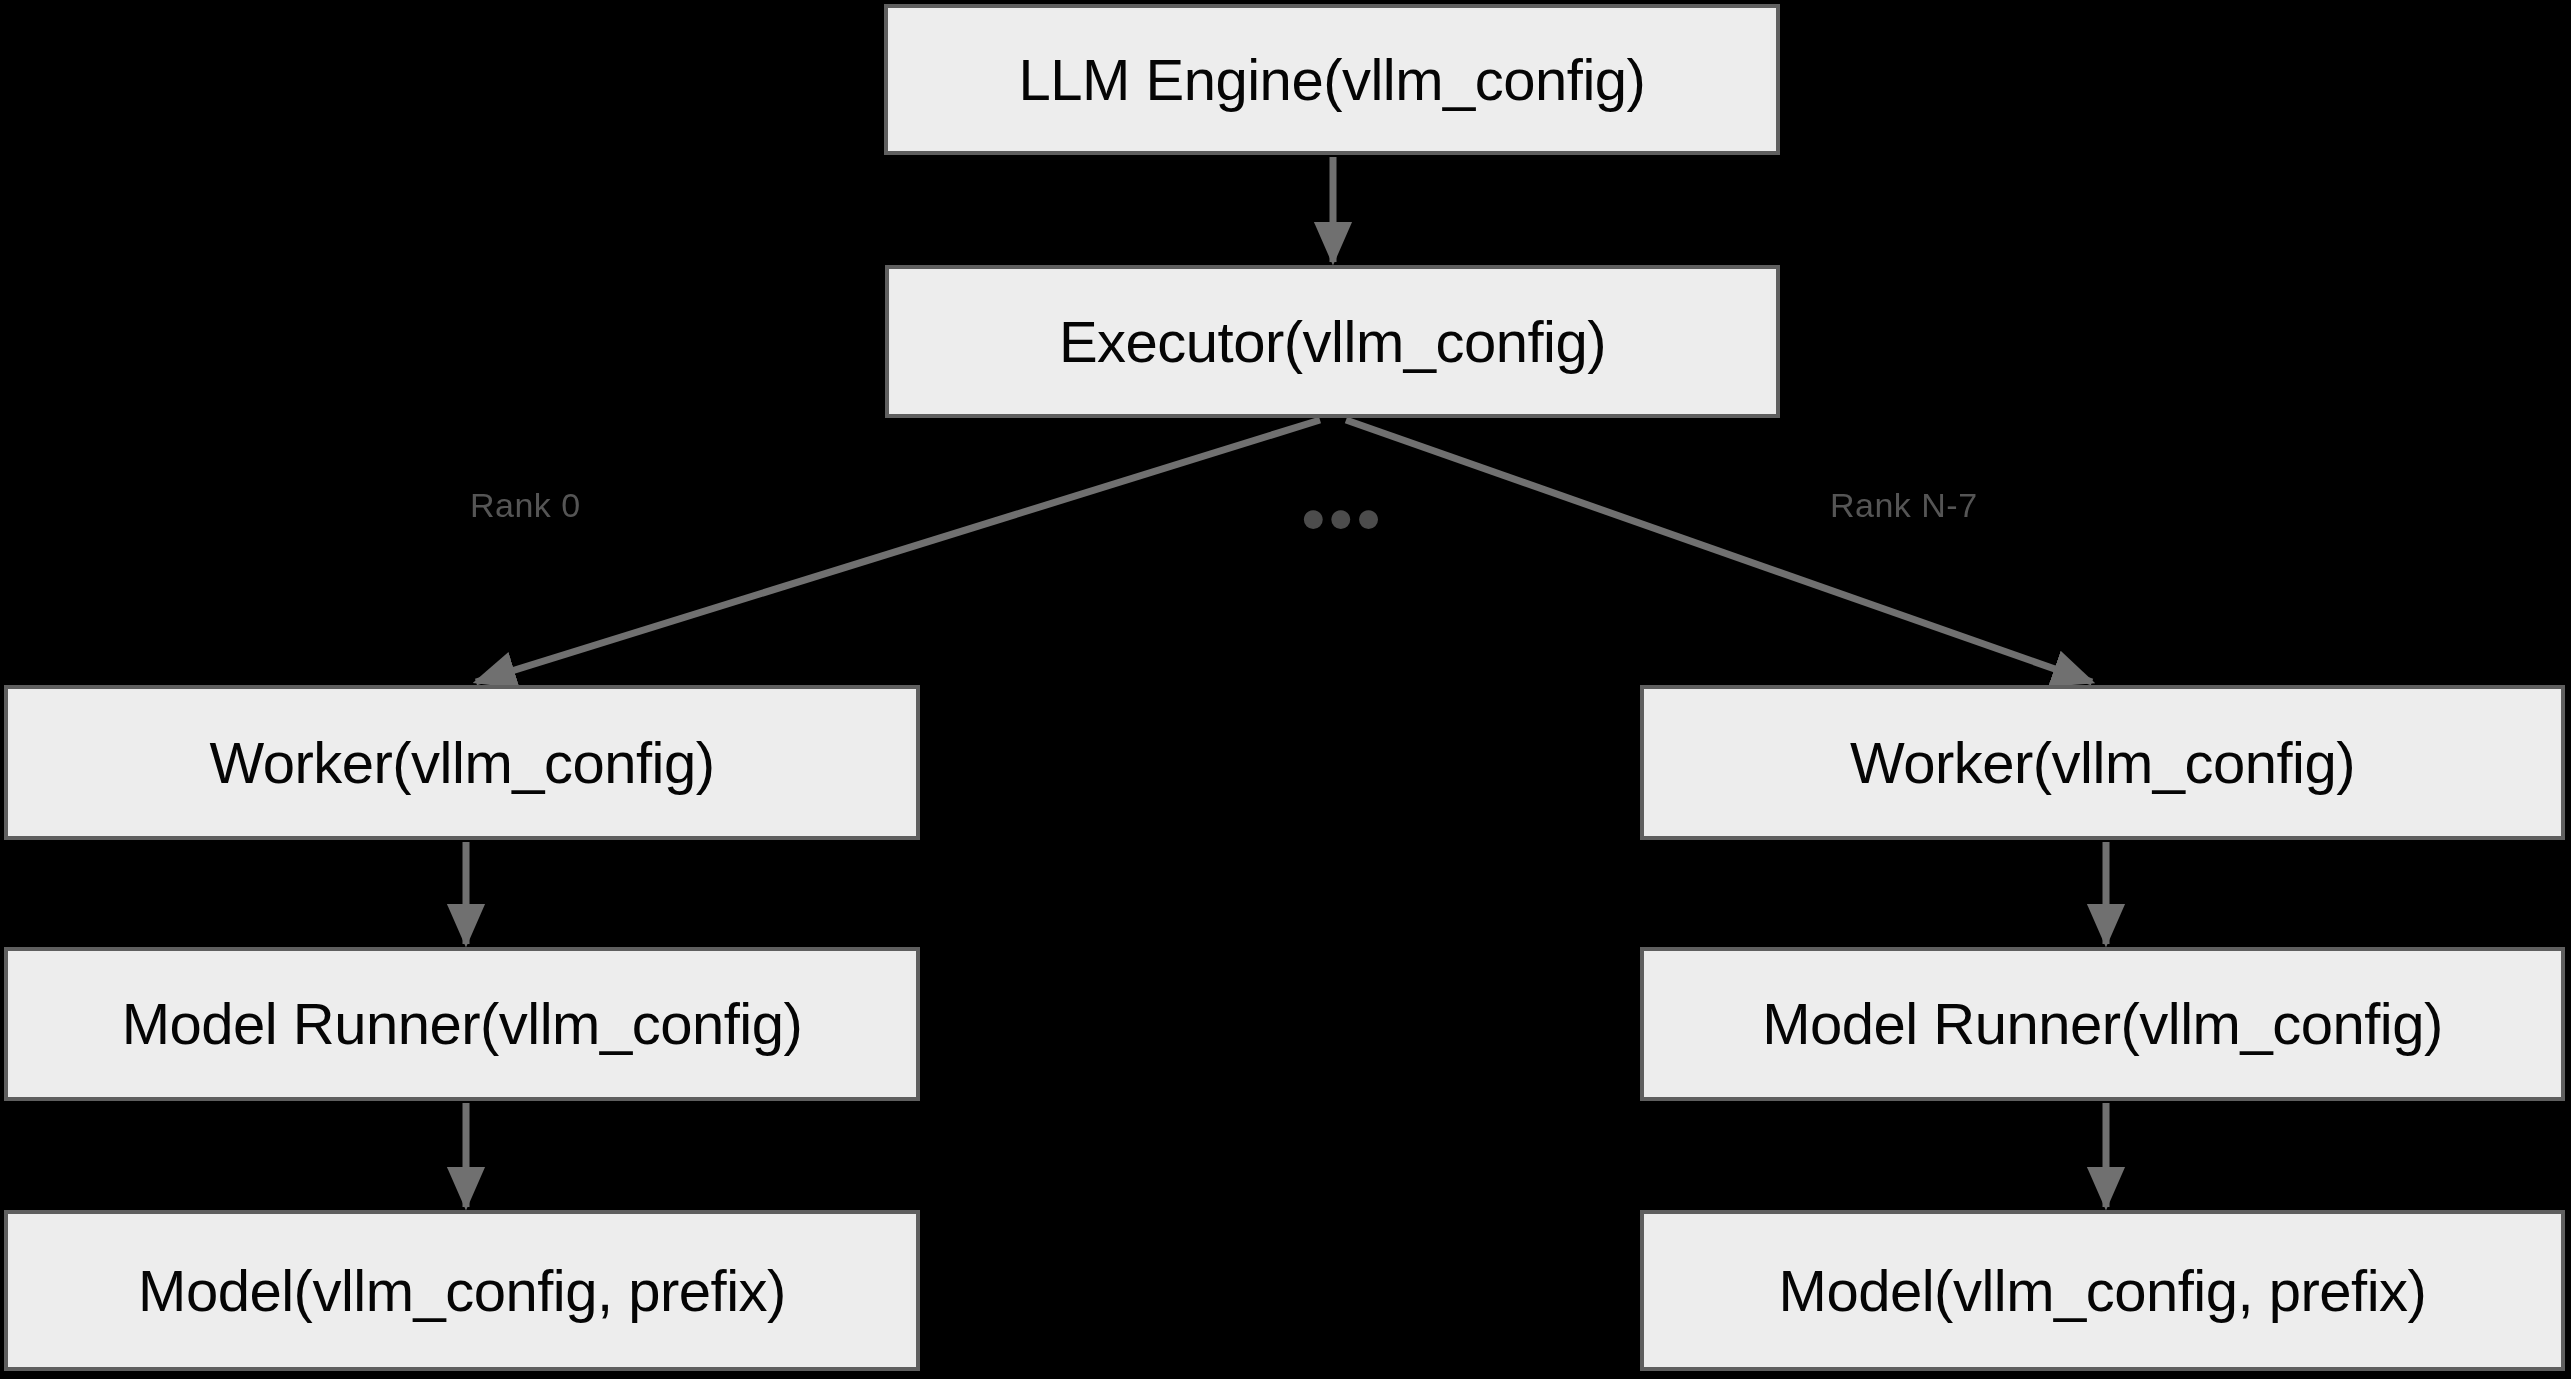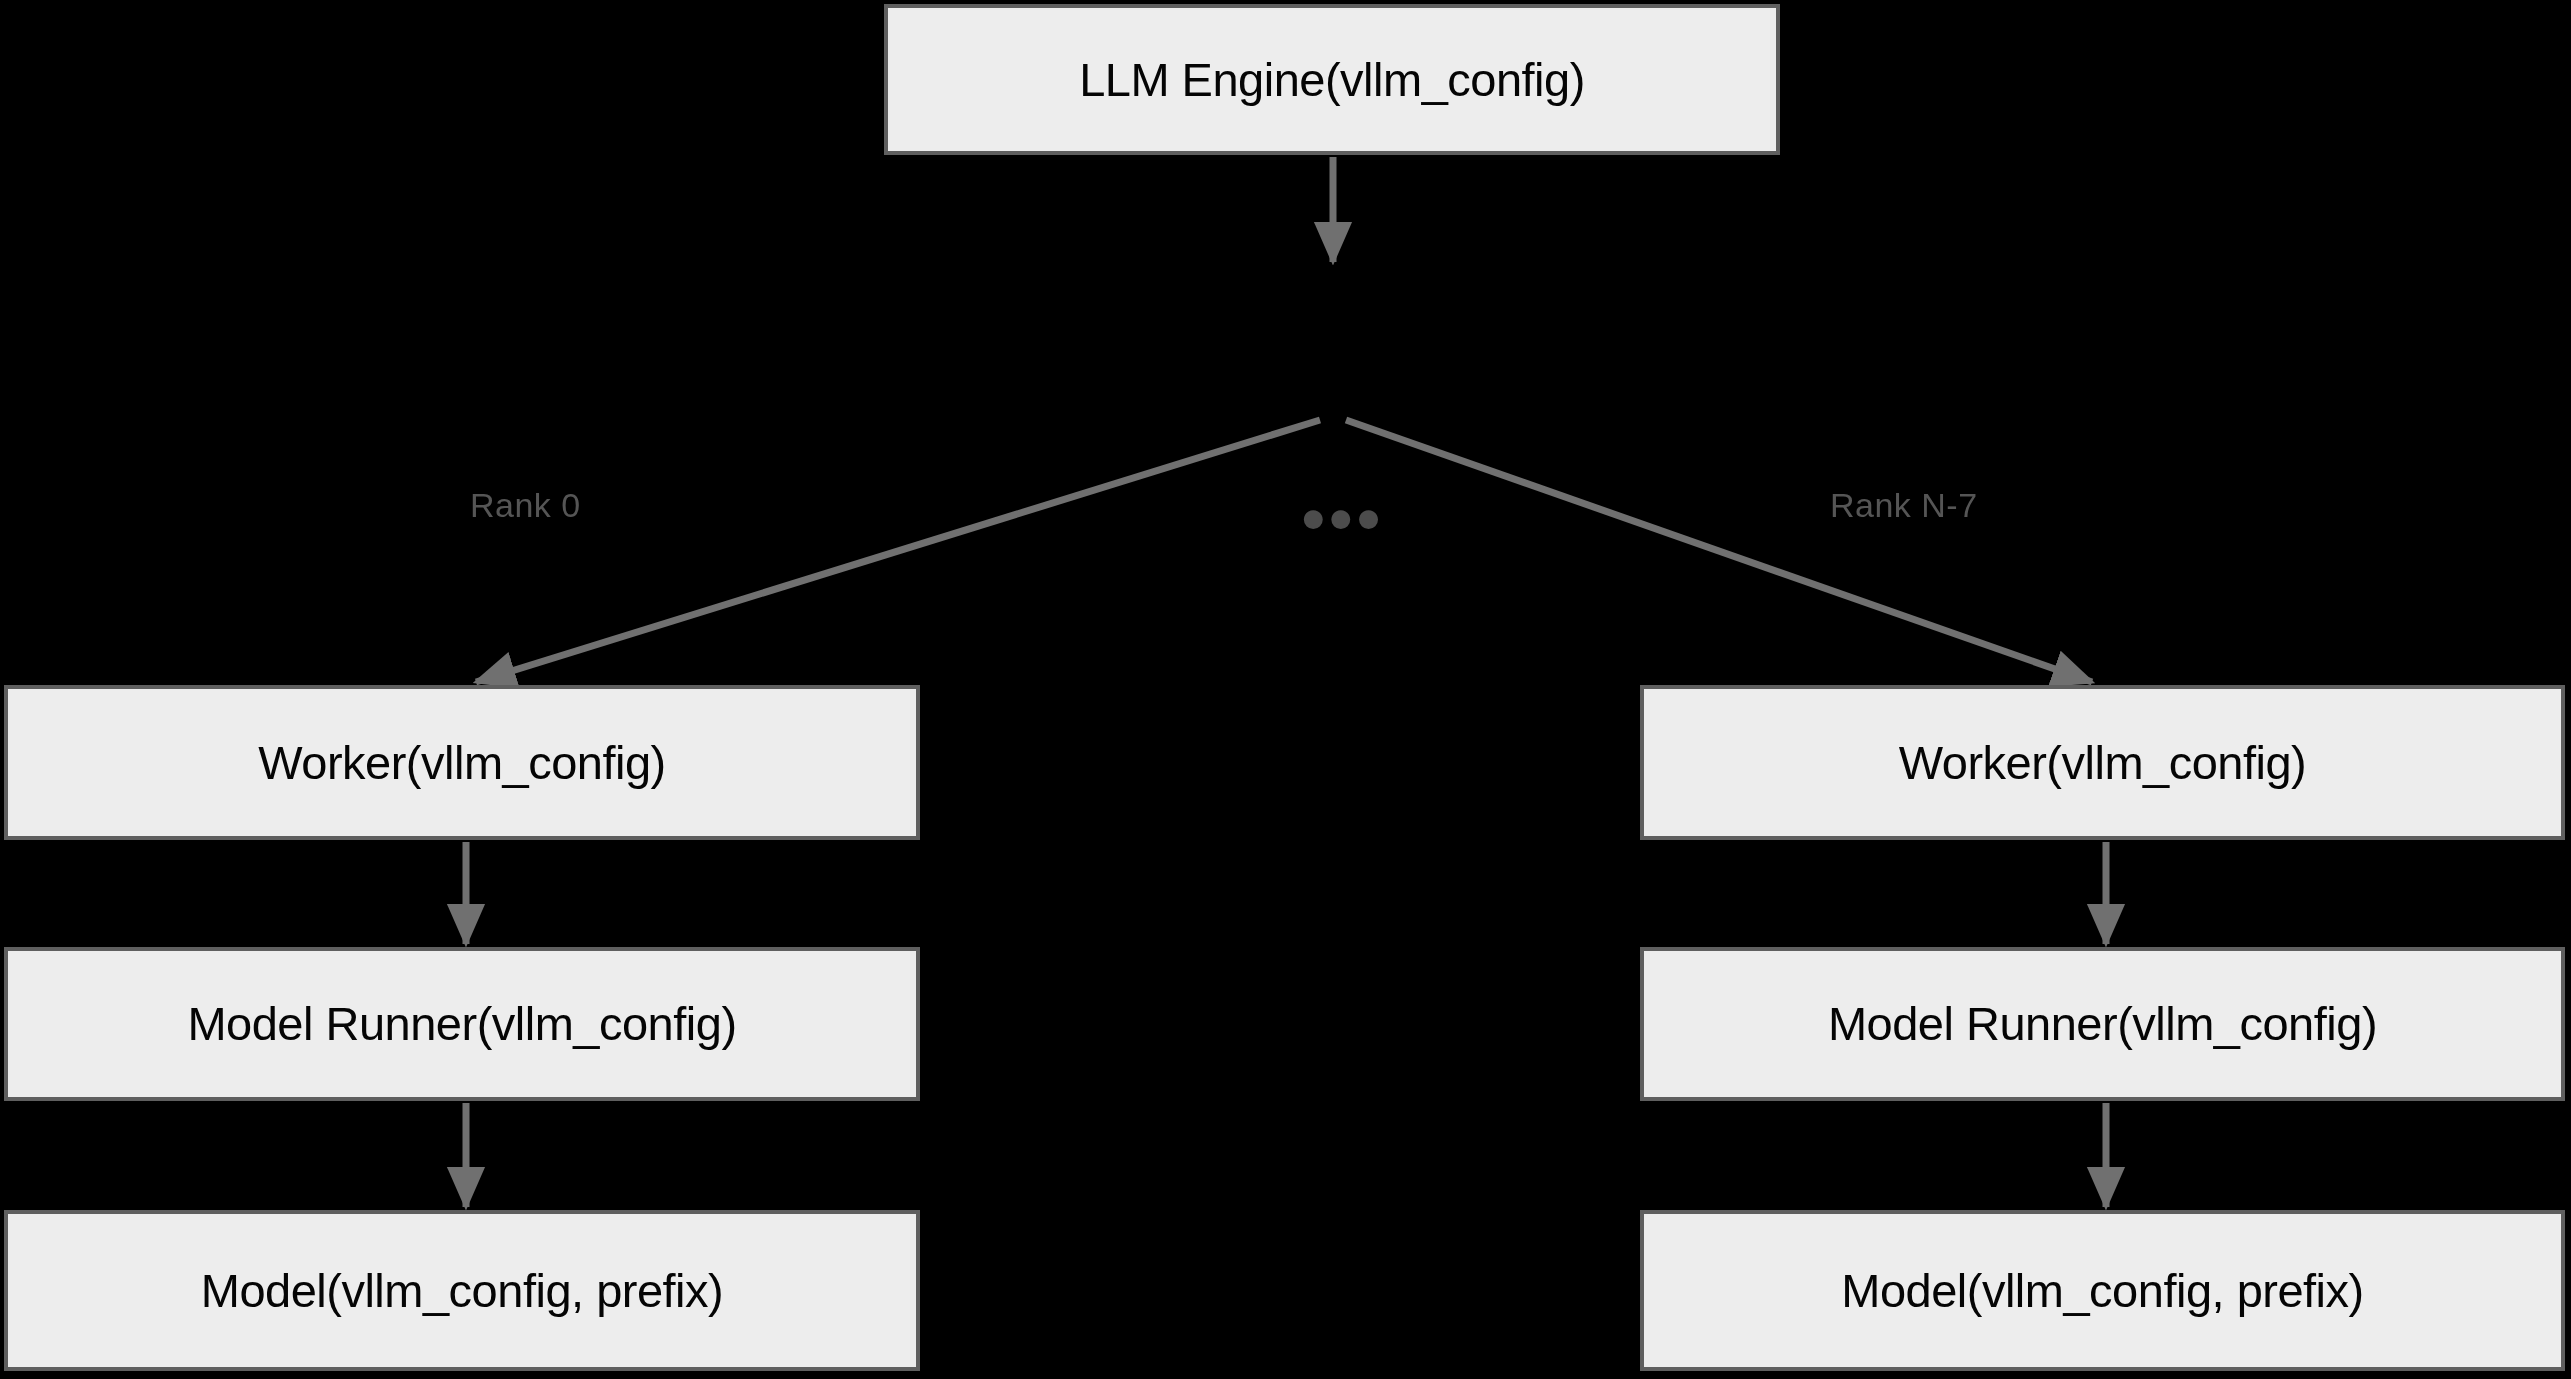--- a/index.html
+++ b/index.html
@@ -20,21 +20,21 @@
   .node {
     position: absolute;
     box-sizing: border-box;
     background: #ededed;
     border: 4px solid #5f5f5f;
     display: flex;
     align-items: center;
     justify-content: center;
     color: #050505;
     font-family: "Liberation Sans", sans-serif;
-    font-size: 47px;
+    font-size: 58px;
     font-weight: 400;
     letter-spacing: -0.5px;
     line-height: 1.1;
     text-align: center;
     white-space: nowrap;
   }
   
   #node-llm-engine    { left: 884px;  top: 4px;    width: 896px; height: 151px; }
   #node-executor      { left: 885px;  top: 265px;  width: 895px; height: 153px; }
 
@@ -97,20 +97,21 @@
 
     <line x1="466" y1="842" x2="466" y2="944" stroke="#707070" stroke-width="7" marker-end="url(#arrow)"></line>
     <line x1="466" y1="1103" x2="466" y2="1207" stroke="#707070" stroke-width="7" marker-end="url(#arrow)"></line>
 
     <line x1="2106" y1="842" x2="2106" y2="944" stroke="#707070" stroke-width="7" marker-end="url(#arrow)"></line>
     <line x1="2106" y1="1103" x2="2106" y2="1207" stroke="#707070" stroke-width="7" marker-end="url(#arrow)"></line>
   </svg>
 
   <div class="node" id="node-llm-engine">LLM Engine(vllm_config)</div>
 
+  <div class="node" id="node-executor">Executor(vllm_config)</div>
 
   <div class="node" id="node-worker-0">Worker(vllm_config)</div>
 
   <div class="node" id="node-runner-0">Model Runner(vllm_config)</div>
 
   <div class="node" id="node-model-0">Model(vllm_config, prefix)</div>
 
   <div class="node" id="node-worker-n">Worker(vllm_config)</div>
 
   <div class="node" id="node-runner-n">Model Runner(vllm_config)</div>

